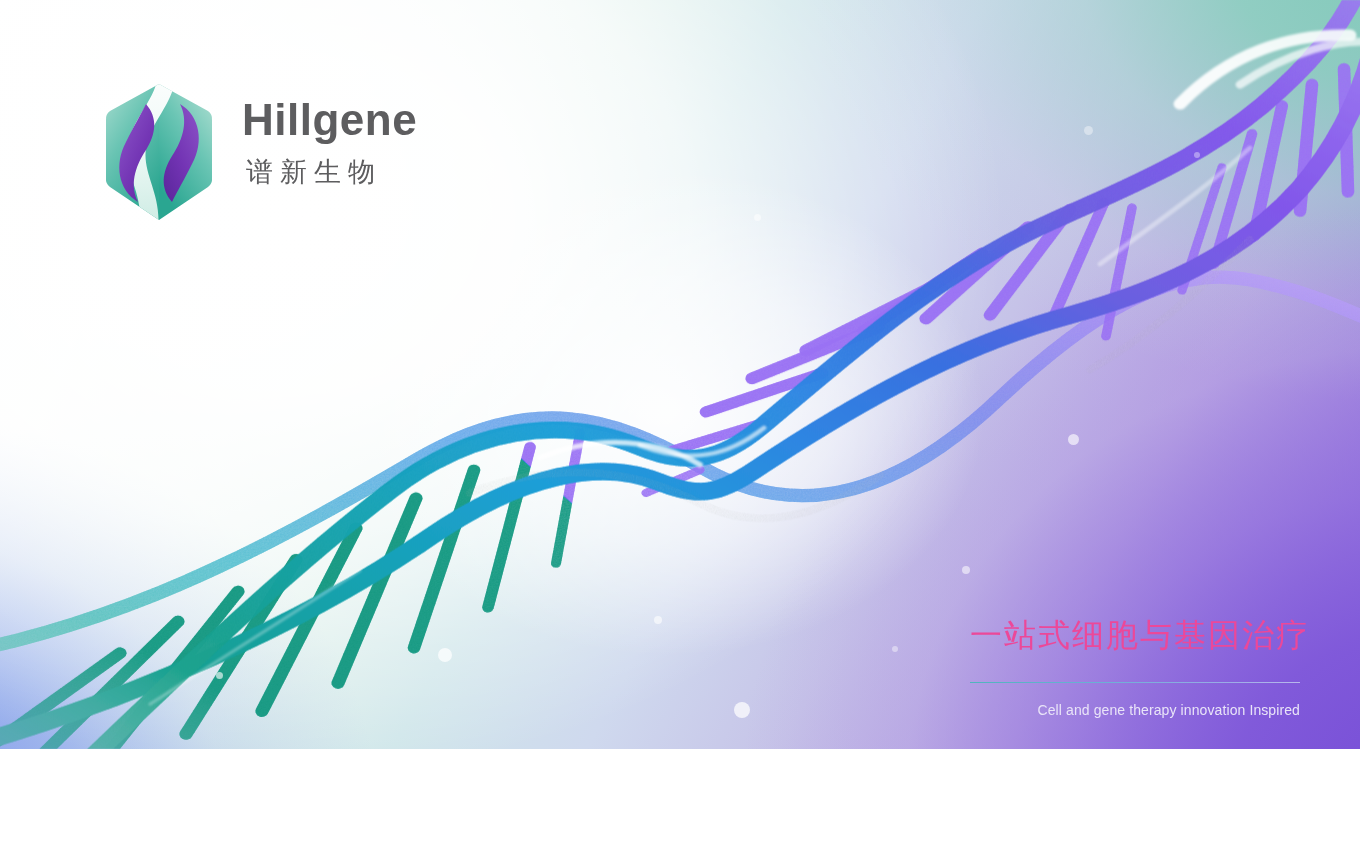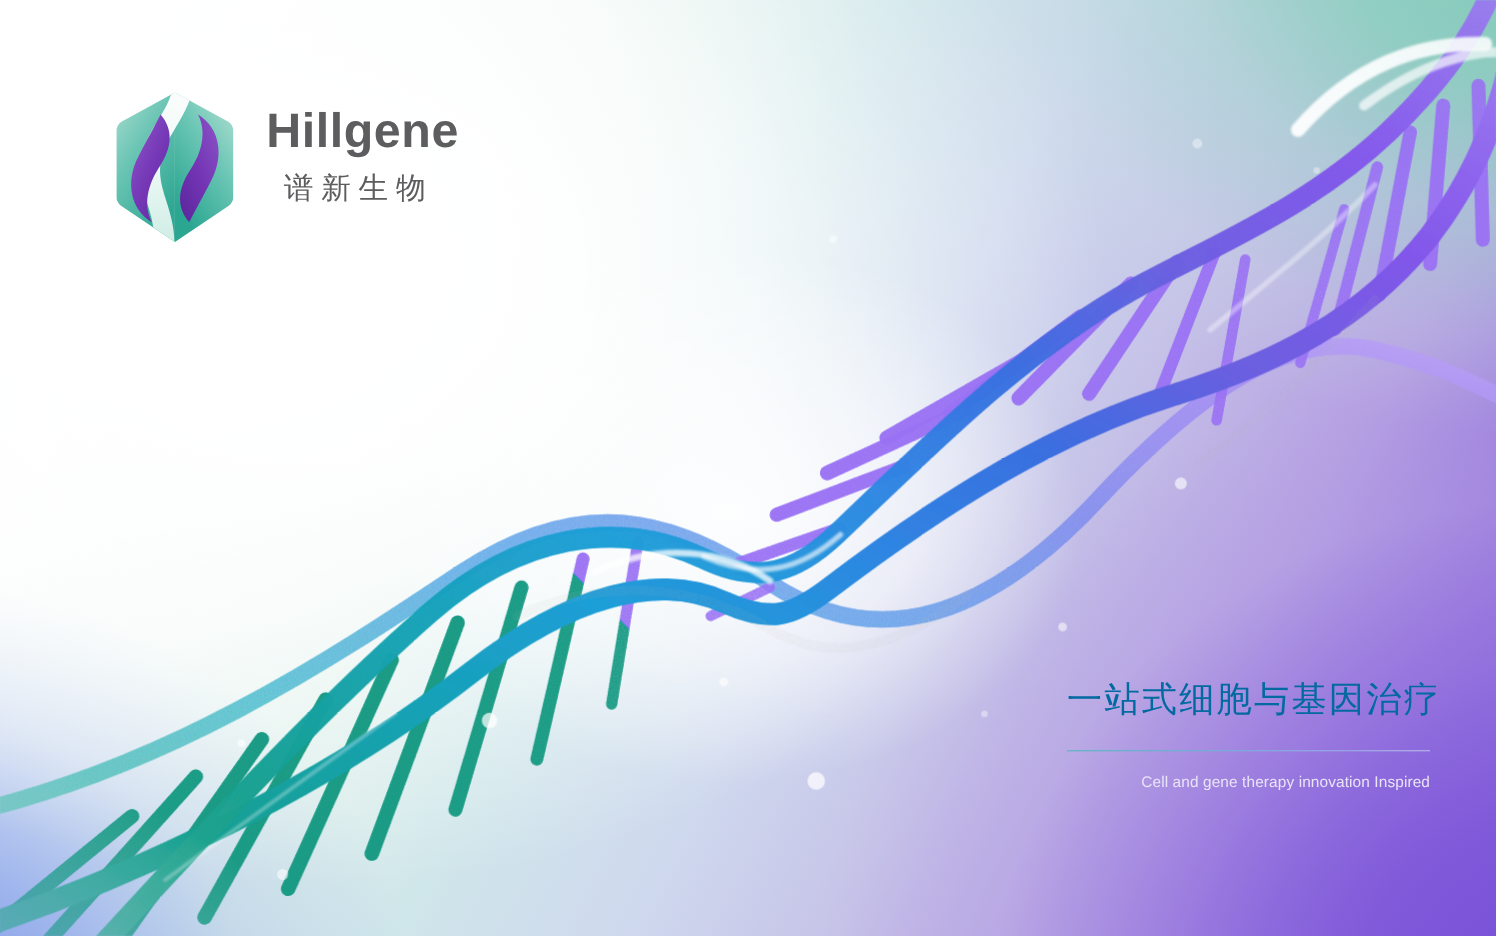--- a/index.html
+++ b/index.html
@@ -2,21 +2,21 @@
 <html><head>
 <meta charset="utf-8">
 <title>Hillgene Banner</title>
 <style>
   html,body{margin:0;padding:0;background:#fff;}
   body{font-family:"Liberation Sans","DejaVu Sans",sans-serif;}
 
   .stage{
     position:relative;
     width:1360px;
-    height:851px;
+    height:749px;
     overflow:hidden;
     isolation:isolate;
   }
 
   
   .bg-base{
     position:absolute; inset:0;
     background:
       linear-gradient(118deg,
         #ffffff 0%,
@@ -101,37 +101,37 @@
     line-height:1;
     margin:0 0 16px 0;
     white-space:nowrap;
   }
   .brand-cn{
     font-size:27px;
     font-weight:400;
     letter-spacing:7px;
     color:#5d5d5f;
     line-height:1;
-    margin:16px;
+    margin:4px;
     white-space:nowrap;
     font-family:"DejaVu Sans","Liberation Sans",sans-serif;
   }
 
   
   .tagline-block{
     position:absolute;
     right:60px; top:612px;
     width:330px;
     text-align:right;
   }
   .headline{
     font-size:32px;
     font-weight:300;
     letter-spacing:2px;
-    color:#0369a1;
+    color:#ec4899;
     line-height:1.44;
     margin:0;
     white-space:nowrap;
     font-family:"DejaVu Sans","Liberation Sans",sans-serif;
   }
   .headline-2{ letter-spacing:1.5px; }
   .rule{
     height:1px;
     width:100%;
     margin:24px 0 20px 0;

